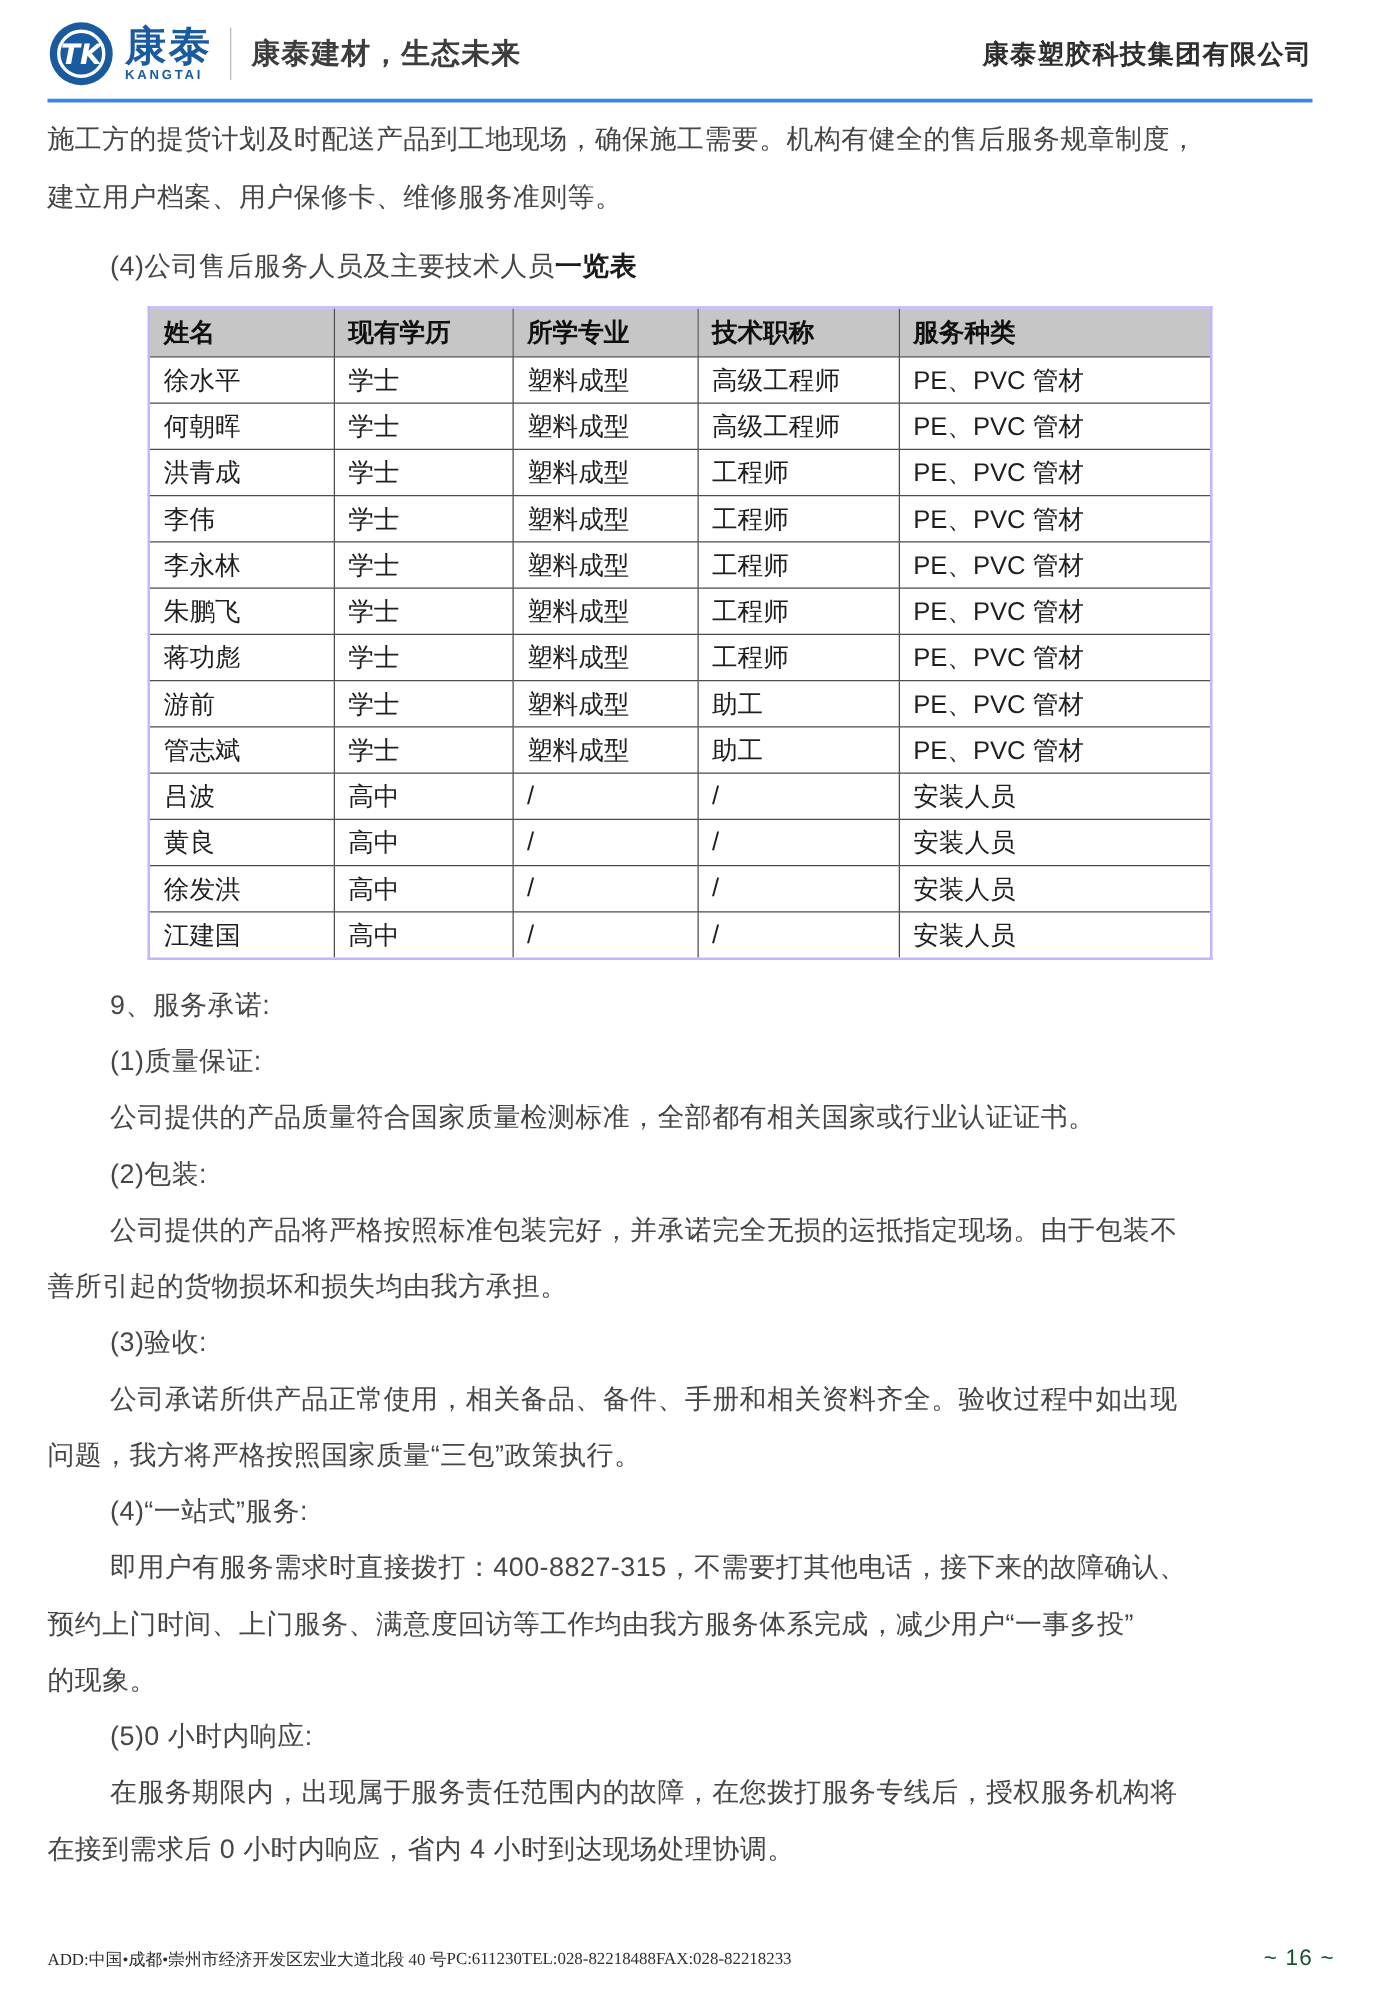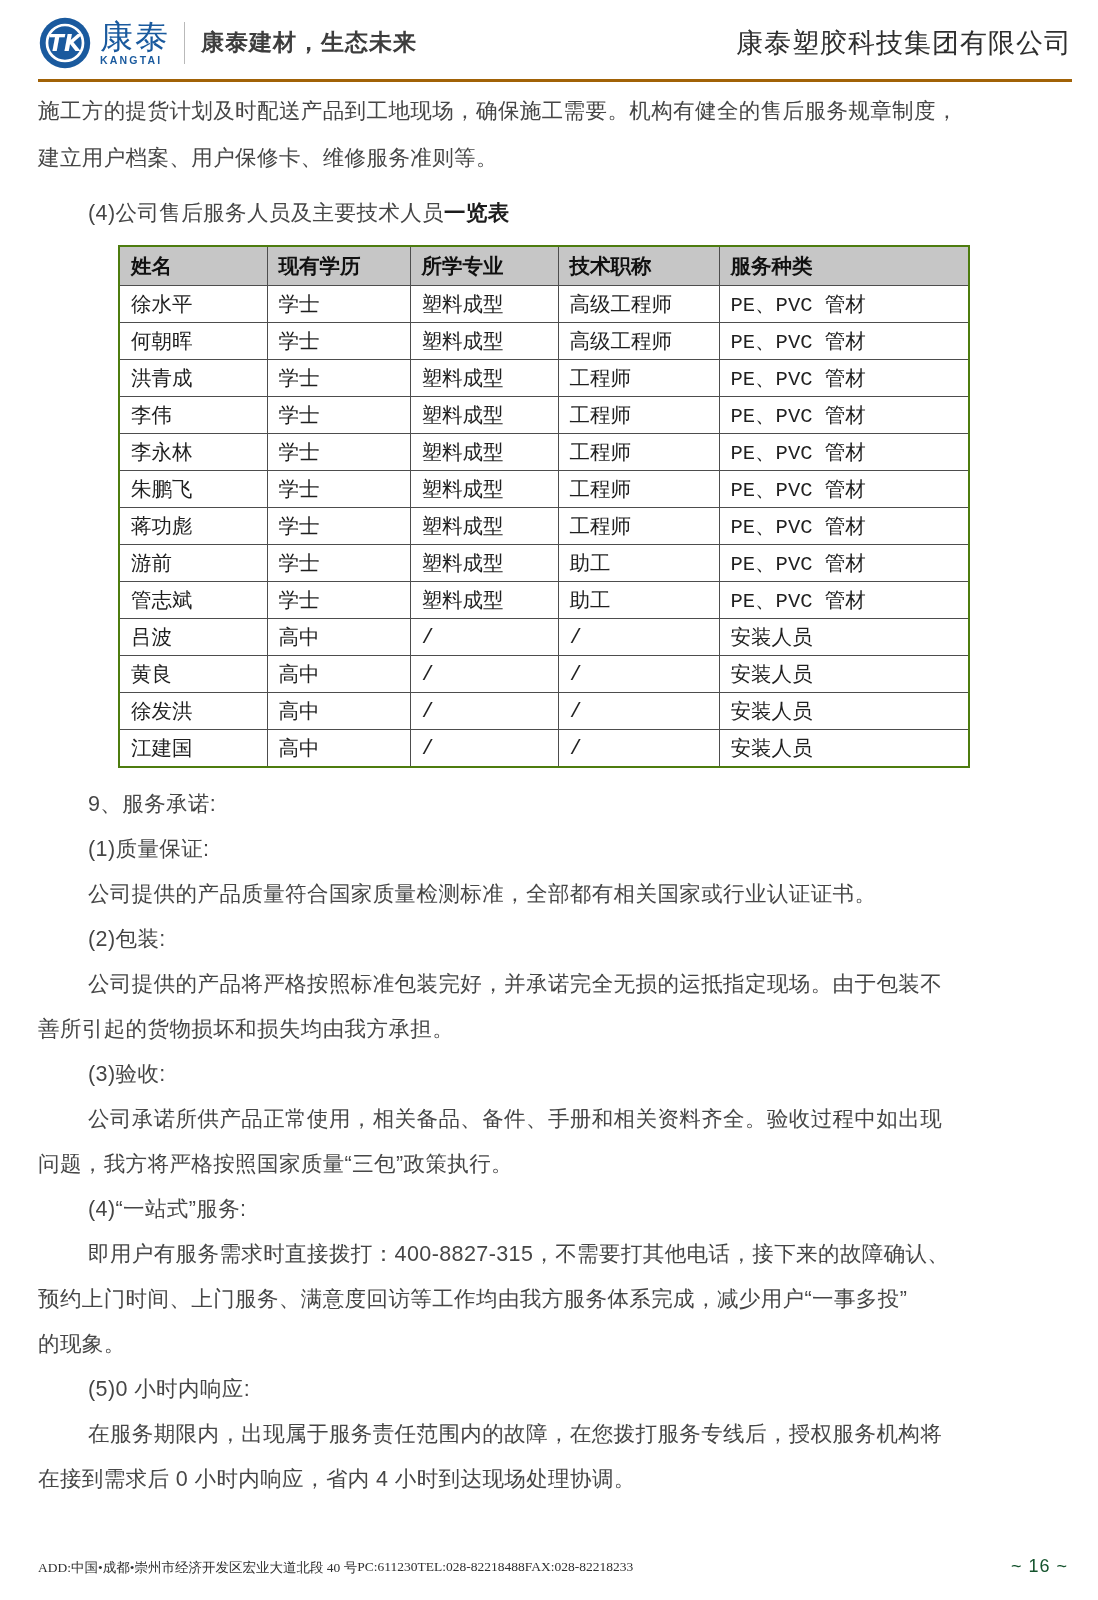--- a/index.html
+++ b/index.html
@@ -6,50 +6,49 @@
   .page {
     position:relative;
     width:1098px; height:1600px;
     background:#ffffff;
     overflow:hidden;
     font-family:"Liberation Sans", sans-serif;
     color:#464646;
   }
   
   .header {
-    position:absolute; top:12px; left:38px; right:26px; height:61px;
+    position:absolute; top:12px; left:38px; right:48px; height:61px;
     display:flex; align-items:center;
-    border-bottom:3px solid #a16207;
+    border-bottom:3px solid #3b82f6;
     padding-bottom:6px;
   }
   .logo-block { display:flex; align-items:center; gap:8px; }
   .logo-mark { width:54px; height:54px; flex:0 0 auto; }
   .logo-text { display:flex; flex-direction:column; line-height:1; }
-  .logo-cn { font-size:33px; font-weight:normal; color:#1a5a9e; letter-spacing:2px;text-align:right; }
+  .logo-cn { font-size:33px; font-weight:bold; color:#1a5a9e; letter-spacing:2px;text-align:right; }
   .logo-en { font-size:10.5px; font-weight:bold; color:#1a5a9e; letter-spacing:2.2px; margin-top:2px; }
   .logo-divider { width:1px; height:42px; background:#b9b9b9; margin:0 16px 0 14px; }
   .tagline { font-size:23px; font-weight:bold; color:#3d3d3d; letter-spacing:1px; }
-  .company { margin-left:auto; font-size:27px; font-weight:normal; color:#2e2e2e; letter-spacing:1px; }
+  .company { margin-left:auto; font-size:21px; font-weight:bold; color:#2e2e2e; letter-spacing:1px; }
   
   .main { position:absolute; top:88px; left:38px; right:38px; }
   .body-line {
     font-size:21.5px; line-height:47px; color:#464646;
     letter-spacing:0.4px; white-space:nowrap;
   }
   .indent { padding-left:50px; }
   .caption { margin-top:8px; }
   .caption .cap-bold { color:#1c1c1c; font-weight:bold; }
   
   table.staff {
     margin:8px 0 0 80px;
     border-collapse:collapse;
     table-layout:fixed;
     width:850px;
-    border:2px solid #4d7c0f;
-    font-family:Liberation Mono, monospace;
+    border:2px solid #c4b5fd;
   }
   table.staff th, table.staff td {
     border:1px solid #4d4d4d;
     padding:0 4px 0 11px;
     font-size:20.5px;
     height:36px;
     text-align:left;
     white-space:nowrap;
     overflow:hidden;
   }

